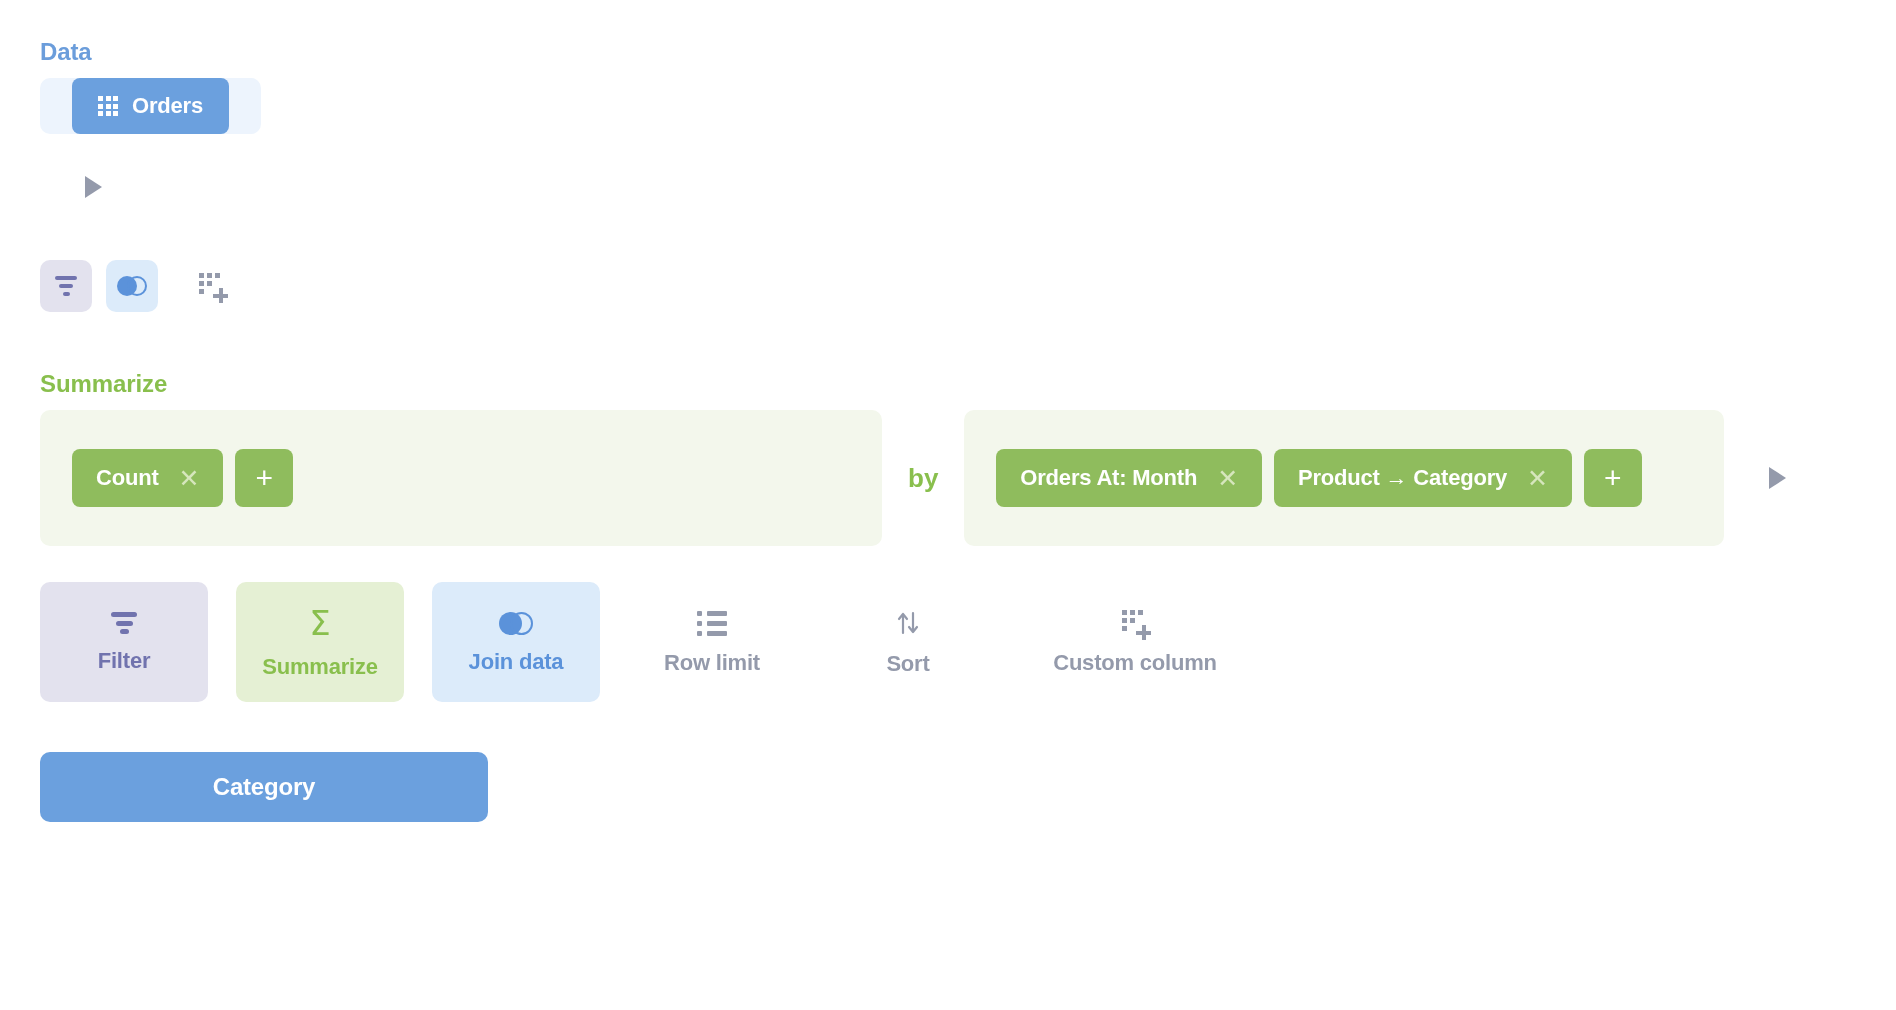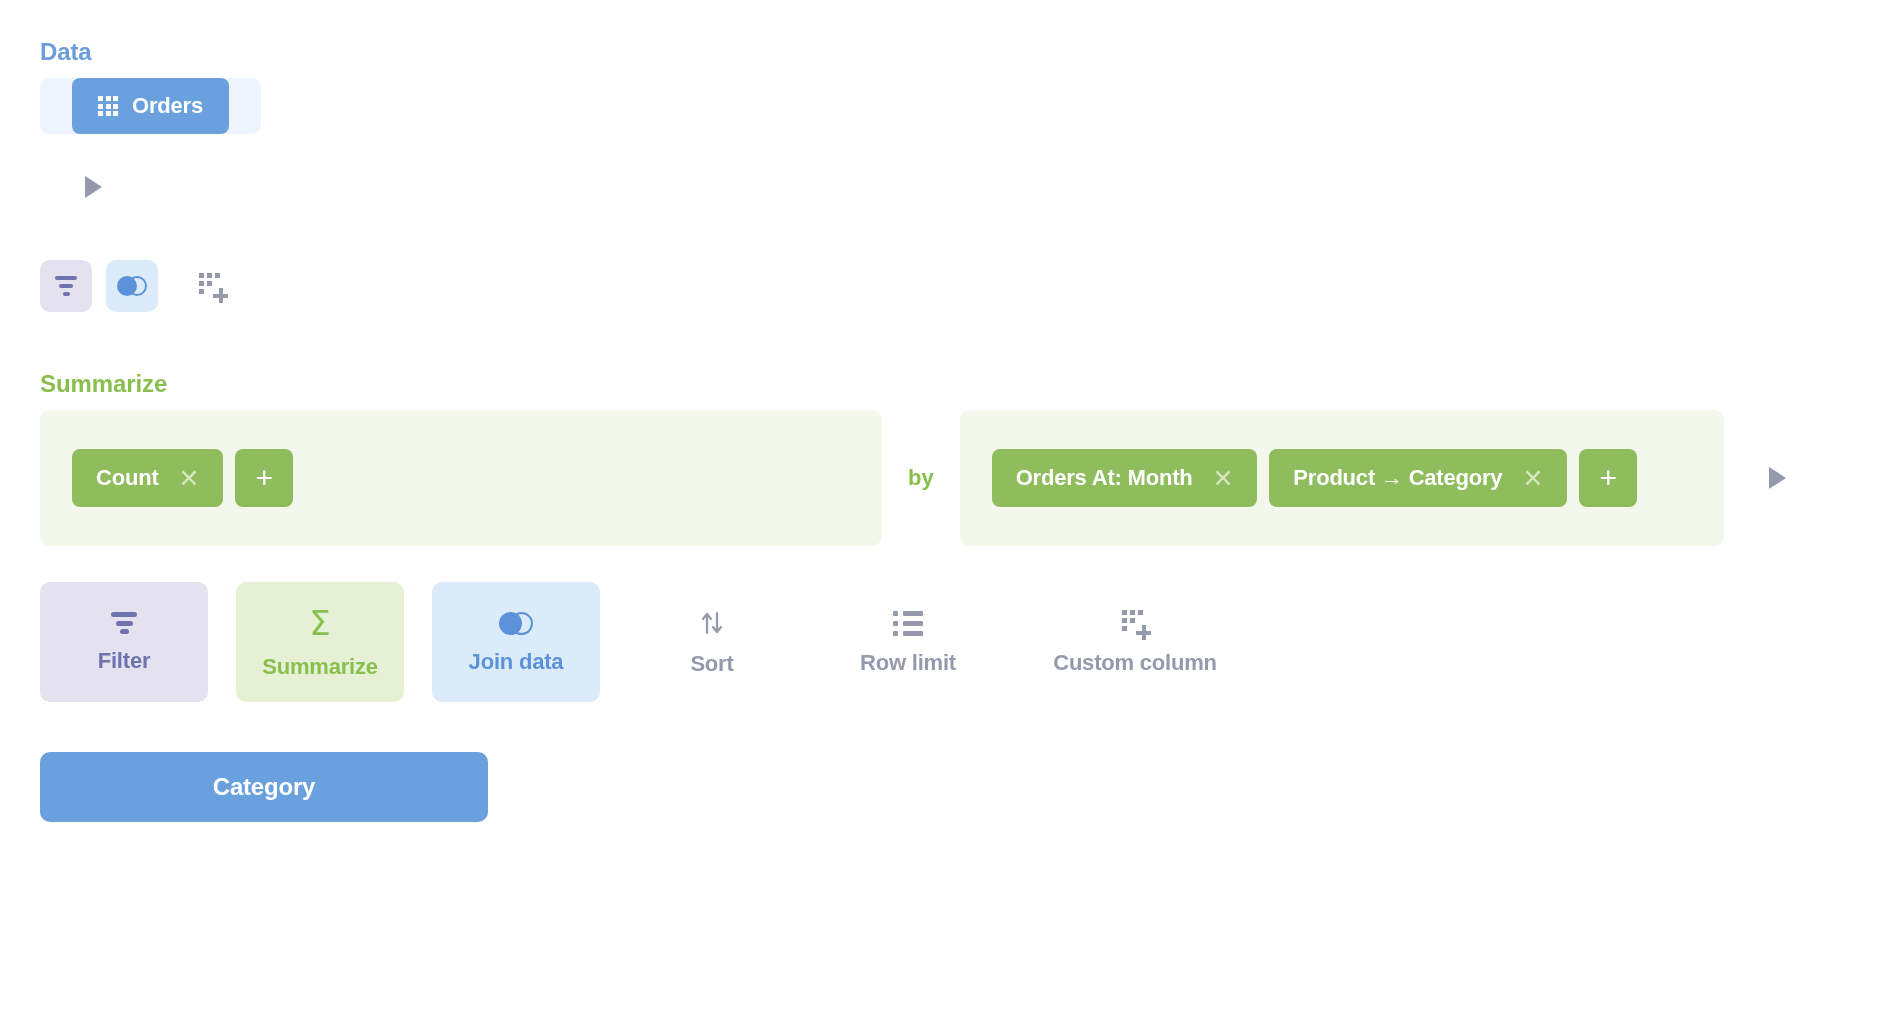--- a/index.html
+++ b/index.html
@@ -183,21 +183,21 @@
     height: 136px;
     display: flex;
     align-items: center;
     padding: 0 32px;
     width: 842px;
     flex: 0 0 842px;
   }
 
   .by-label {
     color: #89bf4d;
-    font-size: 22px;
+    font-size: 26px;
     font-weight: 700;
     padding: 0 26px;
     display: flex;
     align-items: center;
   }
 
   .dim-panel {
     background: #f3f7ec;
     border-radius: 10px;
     height: 136px;
@@ -423,50 +423,50 @@
       <span class="sigma">Σ</span>
       <span class="lbl">Summarize</span>
     </button>
 
     <button class="action-btn join-act">
       <span class="venn lg">
         <span class="c1"></span>
           <span class="c2"></span>
       </span>
       <span class="lbl">Join data</span>
-    </button>
-
-    <button class="action-btn plain">
-      <span class="sort-icon">
-        <svg width="28" height="28" viewBox="0 0 28 28" fill="none">
-          <path d="M9 24 V5 M9 5 L5 10 M9 5 L13 10" stroke="#949aab" stroke-width="2.2" stroke-linecap="round" stroke-linejoin="round"></path>
-          <path d="M19 4 V23 M19 23 L15 18 M19 23 L23 18" stroke="#949aab" stroke-width="2.2" stroke-linecap="round" stroke-linejoin="round"></path>
-        </svg>
-      </span>
-      <span class="lbl">Sort</span>
     </button>
 
     <button class="action-btn plain">
       <span class="list-icon">
         <span class="ln">
             <span class="dot"></span>
             <span class="bar"></span>
           </span>
         <span class="ln">
             <span class="dot"></span>
             <span class="bar"></span>
           </span>
         <span class="ln">
             <span class="dot"></span>
             <span class="bar"></span>
           </span>
       </span>
       <span class="lbl">Row limit</span>
     </button>
 
+    <button class="action-btn plain">
+      <span class="sort-icon">
+        <svg width="28" height="28" viewBox="0 0 28 28" fill="none">
+          <path d="M9 24 V5 M9 5 L5 10 M9 5 L13 10" stroke="#949aab" stroke-width="2.2" stroke-linecap="round" stroke-linejoin="round"></path>
+          <path d="M19 4 V23 M19 23 L15 18 M19 23 L23 18" stroke="#949aab" stroke-width="2.2" stroke-linecap="round" stroke-linejoin="round"></path>
+        </svg>
+      </span>
+      <span class="lbl">Sort</span>
+    </button>
+
     <button class="action-btn plain wide">
       <span class="colplus">
         <span class="dots">
           <i></i>
             <i></i>
             <i></i>
           <i></i>
             <i></i>
             <i class="hide"></i>
           <i></i>

